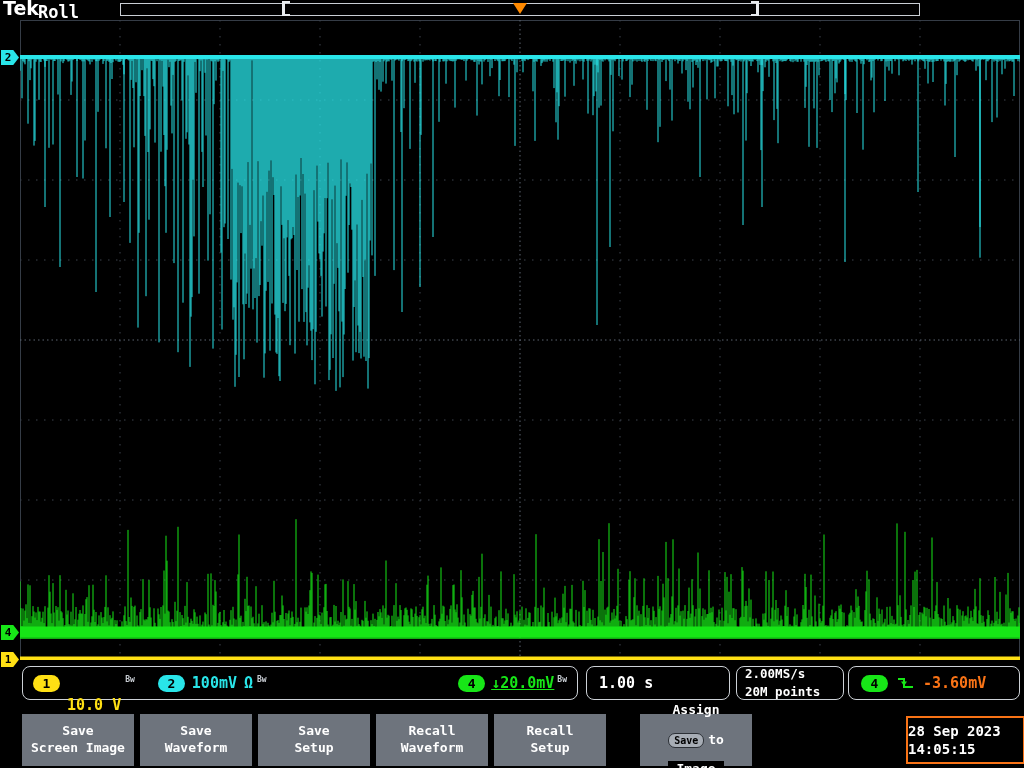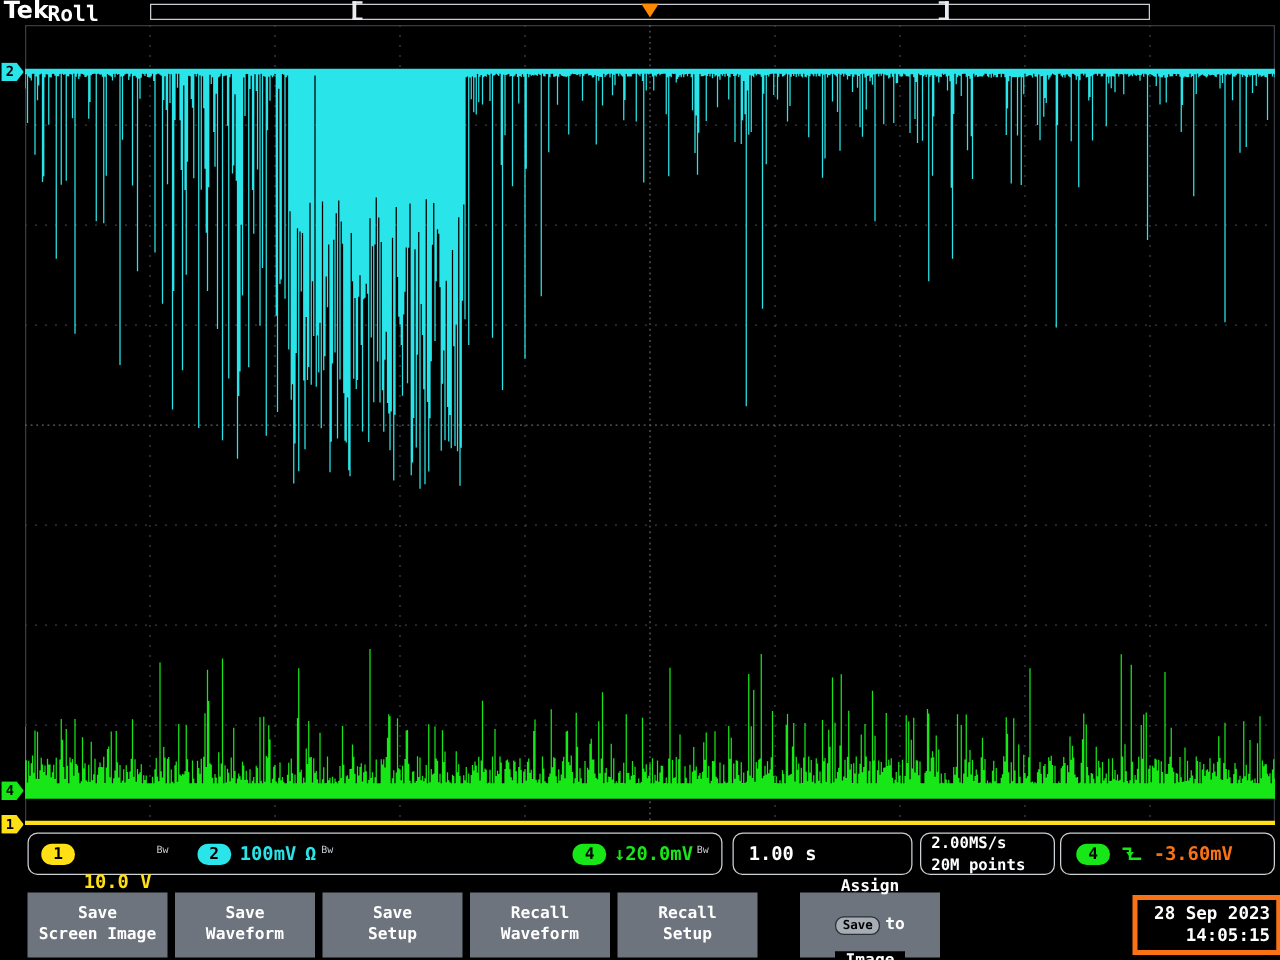--- a/index.html
+++ b/index.html
@@ -35,38 +35,38 @@
   #box-ch{left:22px;width:556px;padding:0 10px;gap:7px;}
   #box-h{left:586px;width:144px;padding:12px 12px;text-align:center;}
   #box-rate{left:736px;width:108px;flex-direction:column;align-items:flex-start;justify-content:center;
             padding:0 8px;gap:1px;}
   #box-trig{left:848px;width:172px;padding:0 12px;gap:9px;}
   .rtxt{font-weight:bold;font-size:15px;white-space:nowrap;}
   .white{color:#fff;}
   .rate-line{color:#fff;font-weight:bold;font-size:12.5px;line-height:1.3;white-space:nowrap;}
   .pill{min-width:27px;height:17px;border-radius:9px;color:#000;font-weight:bold;font-size:13px;
         display:inline-flex;align-items:center;justify-content:center;padding:0 3px;box-sizing:border-box;}
-  .bw{color:#c9ced4;font-weight:normal;font-size:8px;margin:-8px 0 0 -3px;}
+  .bw{color:#c9ced4;font-weight:bold;font-size:8px;margin:-8px 0 0 -3px;}
   .g4{margin-left:auto;display:flex;align-items:center;gap:6px;}
   #pill2{margin-left:16px;}
 
   
   .mbtn{position:absolute;top:714px;width:112px;height:52px;background:#6e747d;color:#fff;
         display:flex;flex-direction:column;align-items:center;justify-content:center;
         font-weight:bold;font-size:13px;line-height:1.3;text-align:center;cursor:pointer;}
   #mb0{left:22px;} #mb1{left:140px;} #mb2{left:258px;} #mb3{left:376px;}
   #mb4{left:494px;} #mb5{left:640px;gap:13px;} #mb6{left:730px;}
   .assign-row{display:flex;align-items:center;gap:4px;}
   .save-pill{background:#a7adb5;color:#000;border:1px solid #2c3036;border-radius:7px;
              font-weight:bold;font-size:10px;padding:0 5px;height:13px;display:inline-flex;align-items:center;}
   .image-hl{background:#000000;padding:0 8px;}
 
-  #datebox{position:absolute;left:906px;top:716px;width:119px;height:48px;border:4px solid #f97316;
+  #datebox{position:absolute;left:906px;top:716px;width:119px;height:48px;border:2px solid #f97316;
            box-sizing:border-box;background:#000;color:#fff;display:flex;flex-direction:column;
-           align-items:flex-end;justify-content:center;padding-right:5px;
+           align-items:flex-start;justify-content:center;padding-right:5px;
            font-weight:bold;font-size:14px;line-height:1.3;}
 </style>
 </head>
 <body>
 
 <div id="scope">
 
   <span id="tek-logo">Tek</span>
   <span id="mode-label">Roll</span>
 
@@ -112,21 +112,21 @@
   <div class="rbox" id="box-ch">
     <span class="pill c-ch1 fill" style="background: rgb(255, 224, 20);">1</span>
     <span class="rtxt c-ch1" style="color: rgb(255, 224, 20); margin-top: 43px;">10.0 V</span>
     <span class="bw">Bw</span>
     <span class="pill c-ch2 fill" id="pill2" style="background: rgb(41, 229, 233);">2</span>
     <span class="rtxt c-ch2" style="color: rgb(41, 229, 233);">100mV</span>
     <span class="rtxt c-ch2" style="color: rgb(41, 229, 233);">Ω</span>
     <span class="bw">Bw</span>
     <span class="g4">
       <span class="pill c-ch4 fill" style="background: rgb(23, 230, 23);">4</span>
-      <span class="rtxt c-ch4" style="color: rgb(23, 230, 23);">↓20.0mV</span>
+      <span class="rtxt c-ch4" style="color: rgb(23, 230, 23); text-decoration: underline;">↓20.0mV</span>
       <span class="bw">Bw</span>
     </span>
   </div>
 
   <div class="rbox" id="box-h">
     <span class="rtxt white">1.00 s</span>
   </div>
 
   <div class="rbox" id="box-rate">
     <span class="rate-line">2.00MS/s</span>

